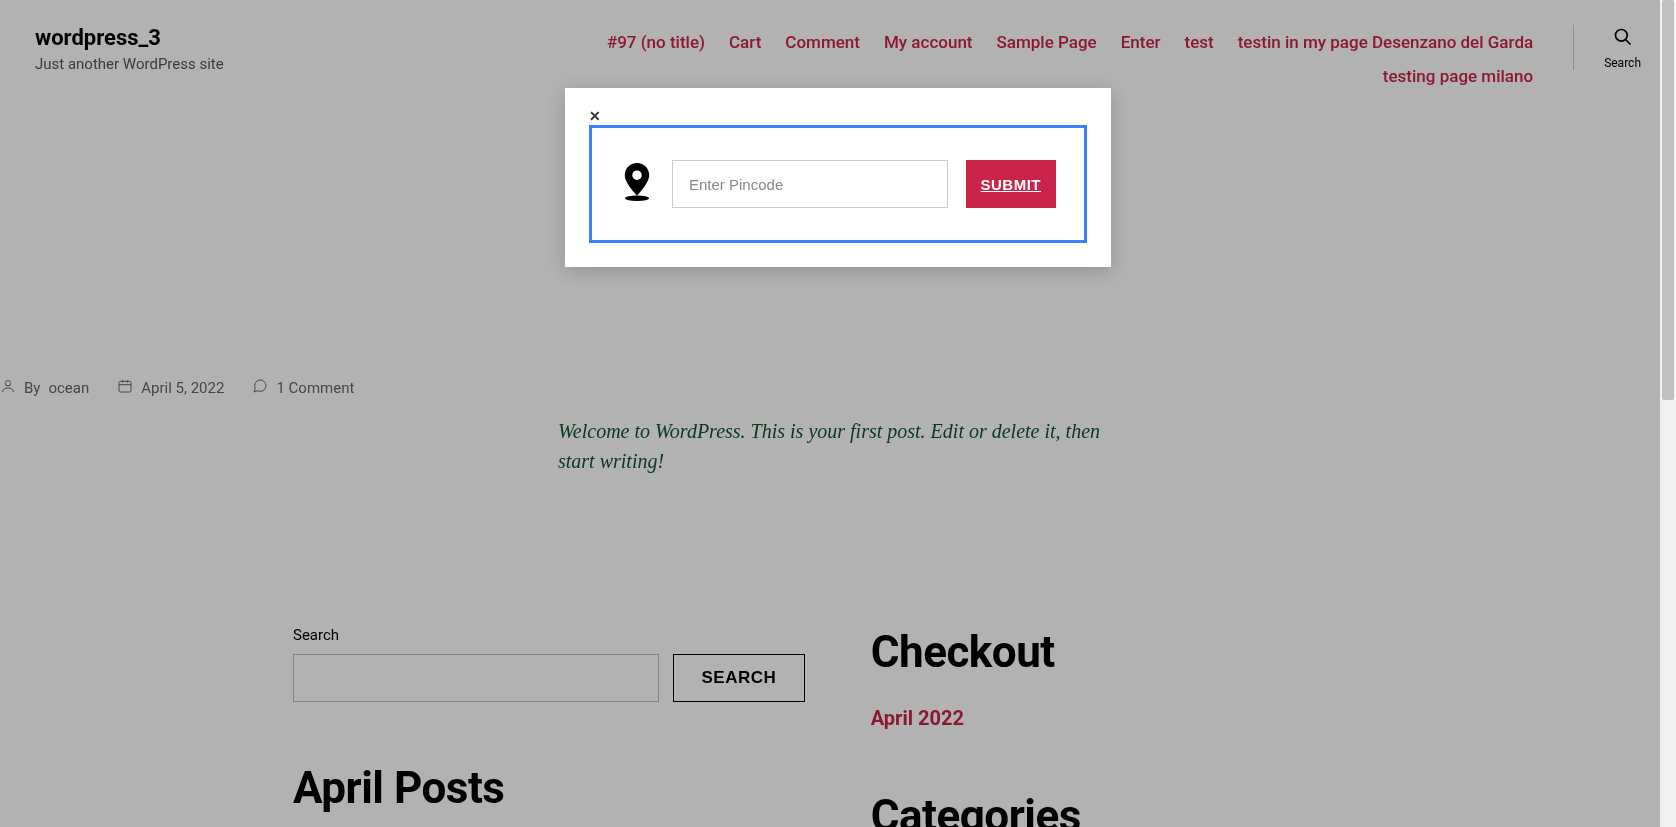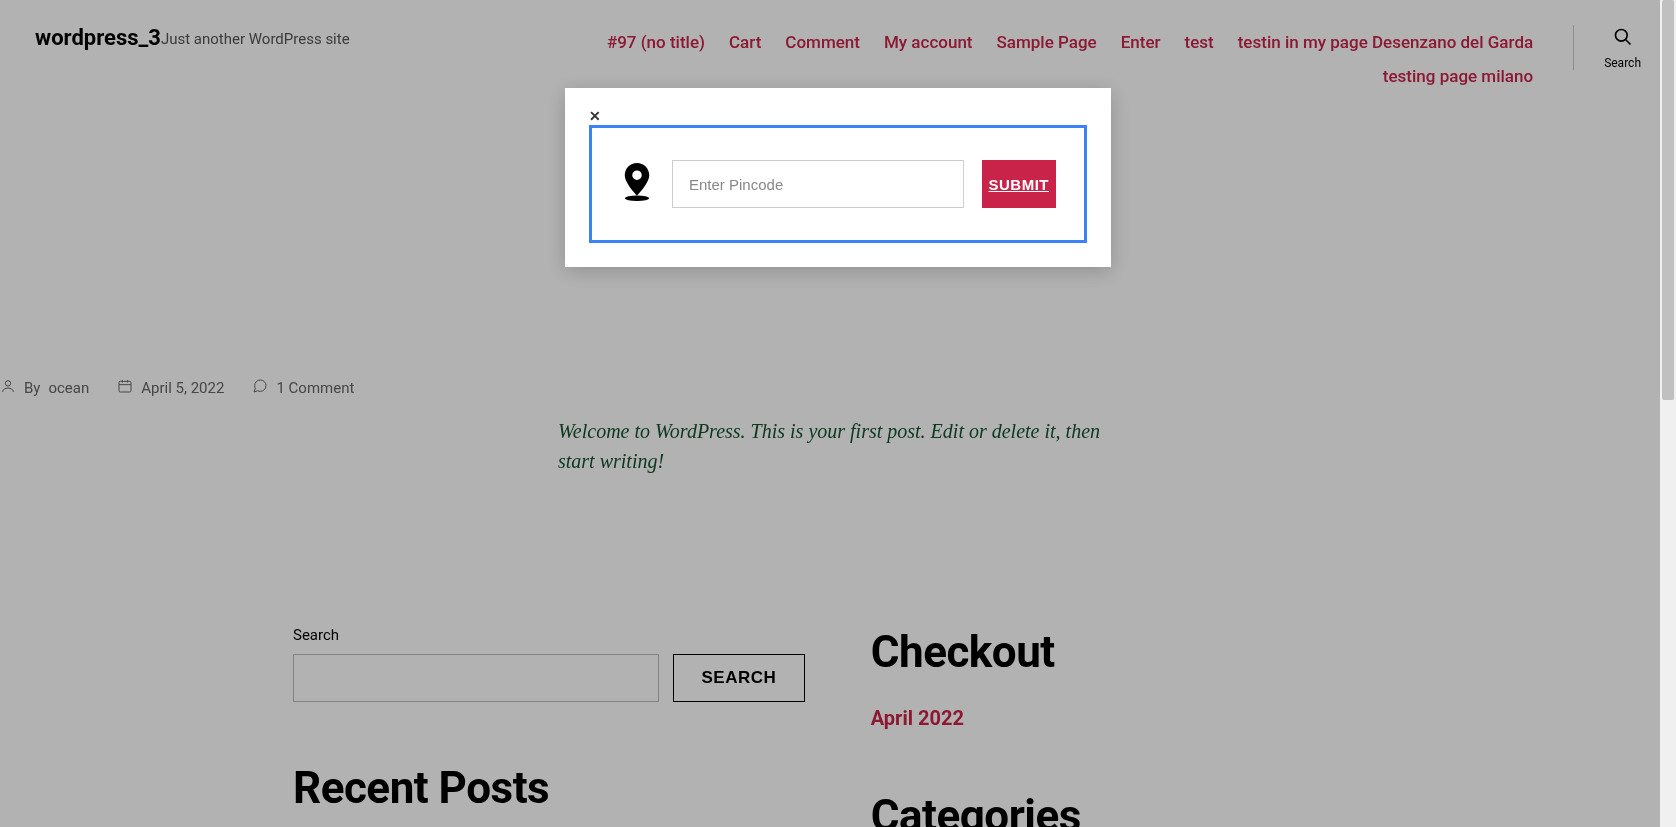--- a/index.html
+++ b/index.html
@@ -18,20 +18,21 @@
     
     .header {
       display: flex;
       justify-content: space-between;
       align-items: flex-start;
       padding: 25px 35px;
     }
     
     .site-identity {
       display: flex;
+      flex-direction: column;
     }
     
     .site-title {
       font-size: 22px;
       font-weight: 700;
       color: #000;
     }
     
     .site-tagline {
       font-size: 15px;
@@ -257,21 +258,21 @@
     
     .pincode-input::placeholder {
       color: #888;
     }
     
     .submit-button {
       background: #c9234a;
       color: #fff;
       border: none;
       height: 48px;
-      padding: 0 7px;
+      padding: 0 15px;
       font-size: 15px;
       font-weight: 700;
       text-decoration: underline;
       cursor: pointer;
       letter-spacing: 0.5px;
     }
     
     
     .fake-scrollbar {
       position: fixed;
@@ -361,21 +362,21 @@
 <div class="post-content">Welcome to WordPress. This is your first post. Edit or delete it, then start writing!</div>
 
 <div class="widgets">
   <div class="widget-col">
     <label class="search-label">Search</label>
     <div class="search-row">
       <input class="search-input" type="text" style="">
       <button class="search-button">SEARCH</button>
     </div>
 
-    <h2 class="widget-heading">Recent Posts</h2>
+    <h2 class="widget-heading">April Posts</h2>
 
   </div>
 
   <div class="widget-col">
     <h2 class="widget-heading widget-heading-first">Checkout</h2>
     <a class="archive-link">April 2022</a>
     
     <h2 class="categories-heading-partial">Categories</h2>
   </div>
 </div>

